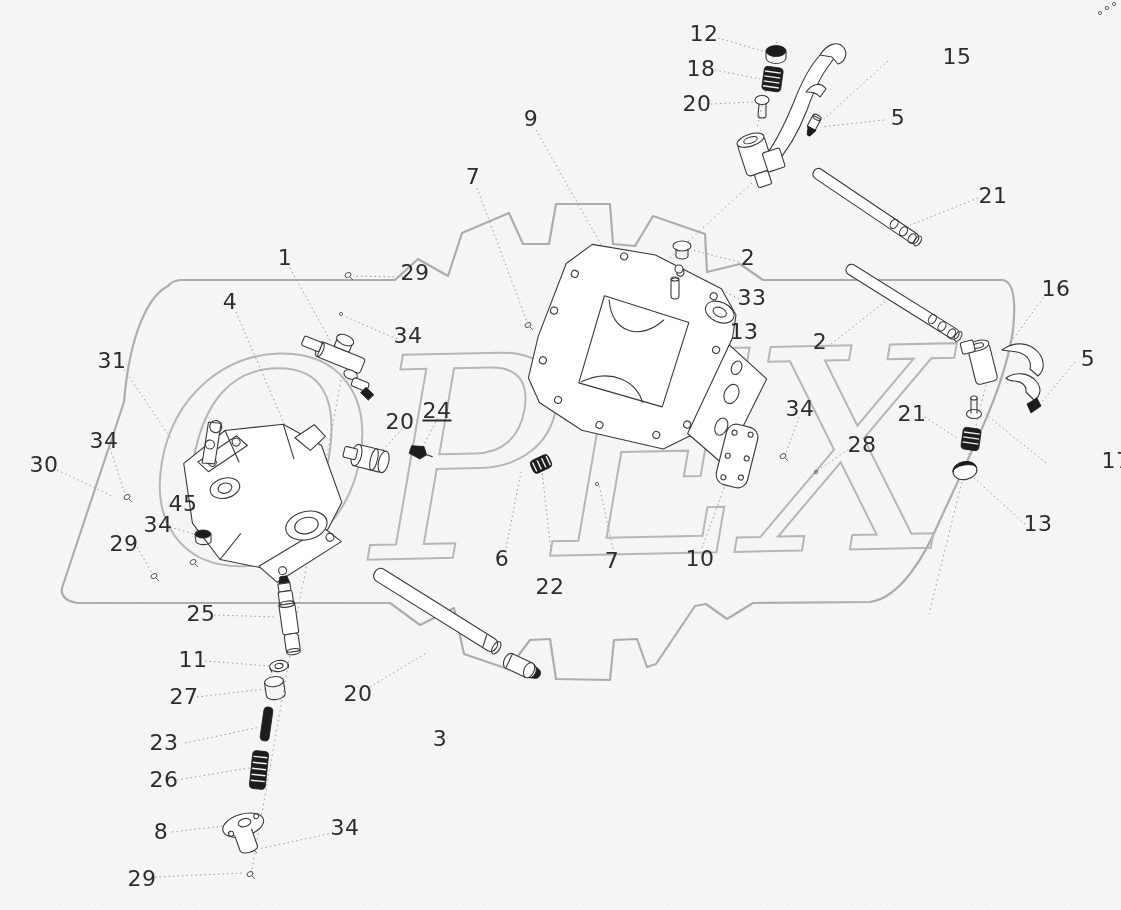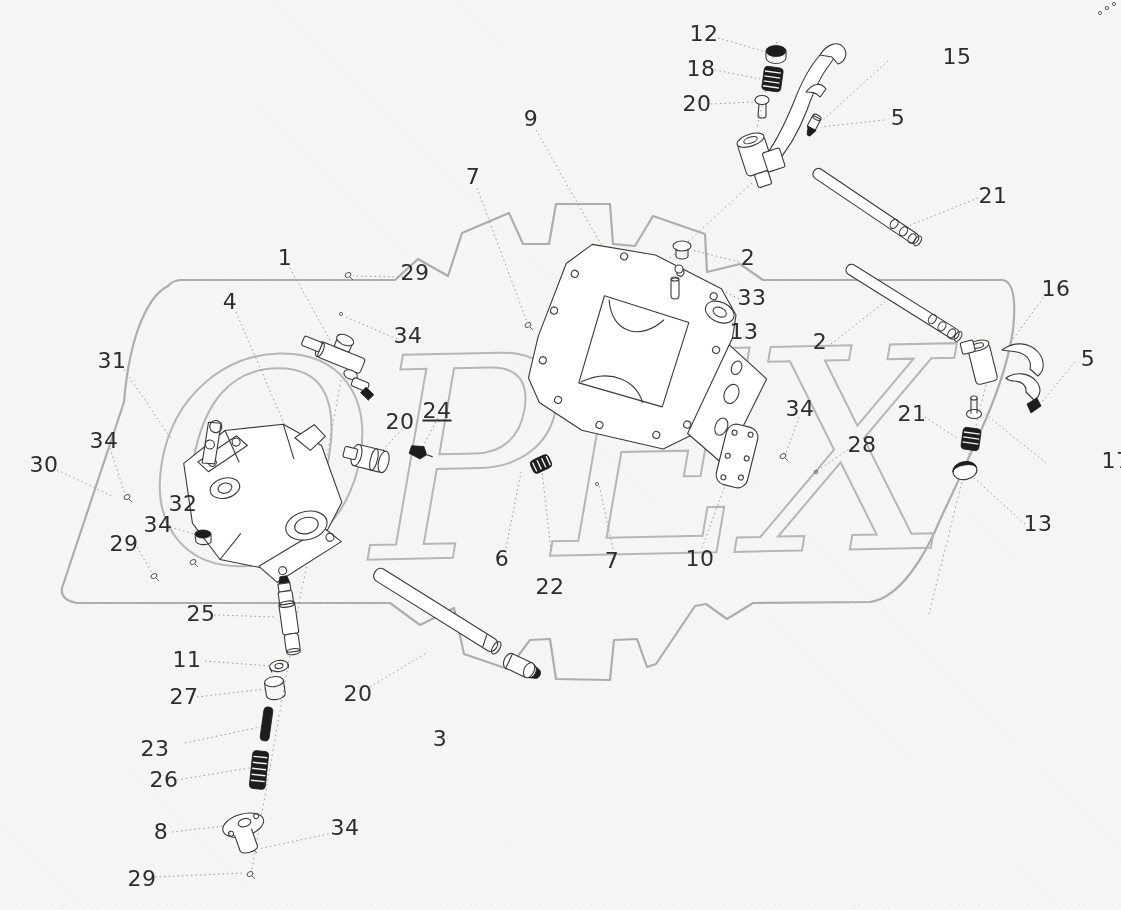--- a/index.html
+++ b/index.html
@@ -379,42 +379,42 @@
       <div class="callout" style="left: 473px; top: 176px;">7</div>
       <div class="callout" style="left: 285px; top: 257px;">1</div>
       <div class="callout" style="left: 415px; top: 272px;">29</div>
       <div class="callout" style="left: 230px; top: 301px;">4</div>
       <div class="callout" style="left: 408px; top: 335px;">34</div>
       <div class="callout" style="left: 112px; top: 352px; margin-top: 8px;">31</div>
       <div class="callout" style="left: 104px; top: 440px;">34</div>
       <div class="callout" style="left: 44px; top: 464px; text-align: center;">30</div>
       <div class="callout" style="left: 400px; top: 421px;">20</div>
       <div class="callout" style="left: 437px; top: 410px; text-decoration: underline;">24</div>
-      <div class="callout" style="left: 183px; top: 503px;">32</div>
+      <div class="callout" style="left: 183px; top: 503px;">45</div>
       <div class="callout" style="left: 158px; top: 524px;">34</div>
       <div class="callout" style="left: 124px; top: 543px;">29</div>
       <div class="callout" style="left: 748px; top: 257px;">2</div>
       <div class="callout" style="left: 752px; top: 297px;">33</div>
       <div class="callout" style="left: 744px; top: 331px;">13</div>
       <div class="callout" style="left: 820px; top: 341px;">2</div>
       <div class="callout" style="left: 1056px; top: 288px;">16</div>
       <div class="callout" style="left: 1088px; top: 358px;">5</div>
       <div class="callout" style="left: 1116px; top: 460px; text-align: center;">17</div>
       <div class="callout" style="left: 912px; top: 413px;">21</div>
       <div class="callout" style="left: 862px; top: 444px;">28</div>
       <div class="callout" style="left: 800px; top: 408px;">34</div>
       <div class="callout" style="left: 1038px; top: 523px;">13</div>
       <div class="callout" style="left: 502px; top: 558px;">6</div>
       <div class="callout" style="left: 550px; top: 562px; margin-top: 24px;">22</div>
       <div class="callout" style="left: 612px; top: 560px;">7</div>
       <div class="callout" style="left: 700px; top: 558px; text-align: right;">10</div>
       <div class="callout" style="left: 358px; top: 693px;">20</div>
       <div class="callout" style="left: 440px; top: 738px;">3</div>
       <div class="callout" style="left: 201px; top: 613px;">25</div>
-      <div class="callout" style="left: 187px; top: 659px;">11</div>
+      <div class="callout" style="left: 193px; top: 659px;">11</div>
       <div class="callout" style="left: 184px; top: 696px;">27</div>
-      <div class="callout" style="left: 155px; top: 742px; margin-top: 6px;">23</div>
+      <div class="callout" style="left: 164px; top: 742px;">23</div>
       <div class="callout" style="left: 164px; top: 779px;">26</div>
       <div class="callout" style="left: 161px; top: 831px;">8</div>
       <div class="callout" style="left: 345px; top: 827px;">34</div>
       <div class="callout" style="left: 142px; top: 878px;">29</div>
     </div>
 </div>
 
 </body></html>

